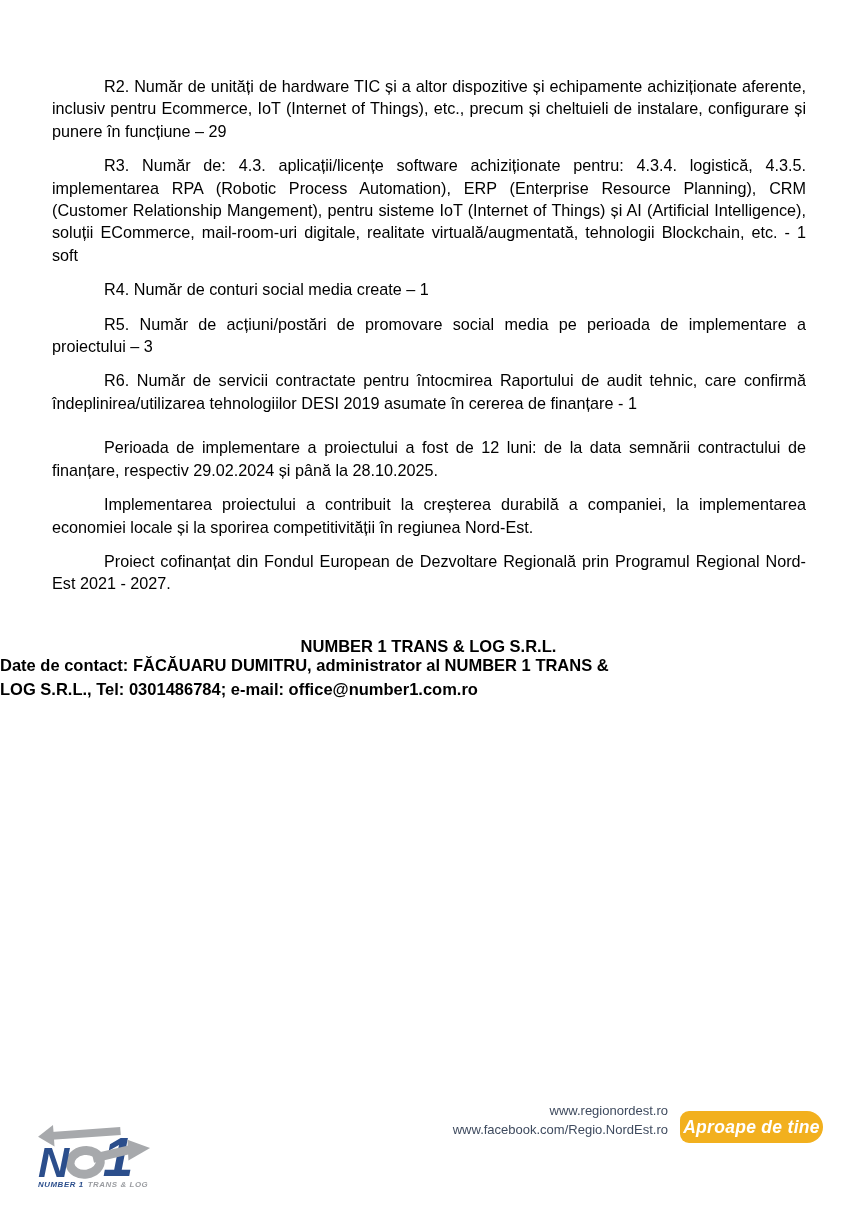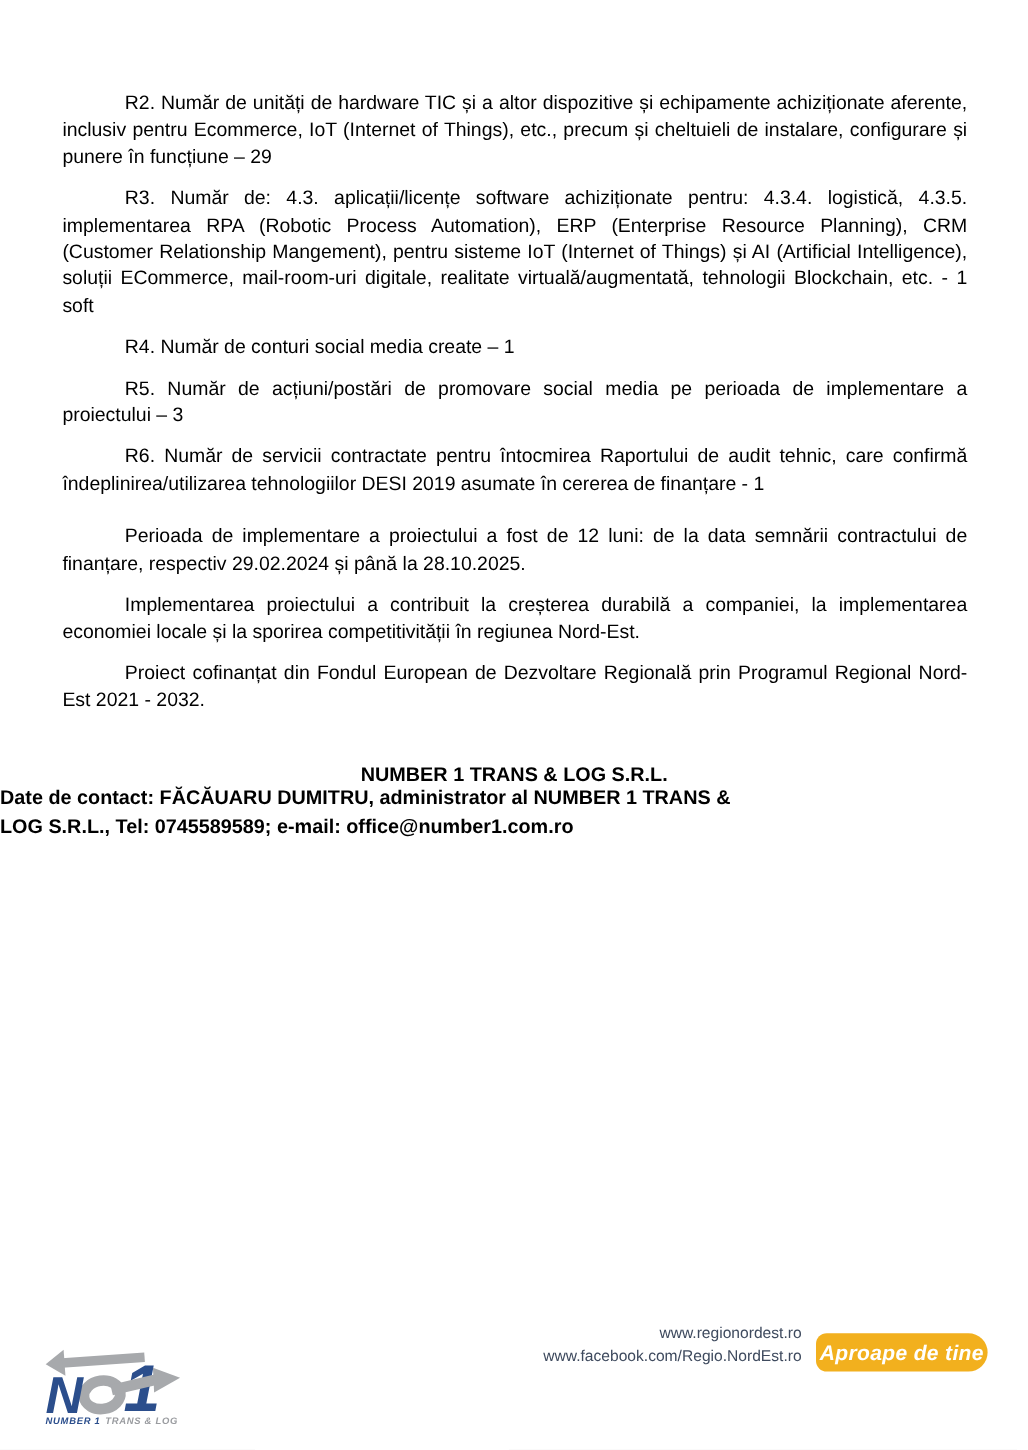--- a/index.html
+++ b/index.html
@@ -96,28 +96,28 @@
 <div class="page">
 
   <div class="content">
     <p class="para">R2. Număr de unități de hardware TIC și a altor dispozitive și echipamente achiziționate aferente, inclusiv pentru Ecommerce, IoT (Internet of Things), etc., precum și cheltuieli de instalare, configurare și punere în funcțiune – 29</p>
     <p class="para">R3. Număr de: 4.3. aplicații/licențe software achiziționate pentru: 4.3.4. logistică, 4.3.5. implementarea RPA (Robotic Process Automation), ERP (Enterprise Resource Planning), CRM (Customer Relationship Mangement), pentru sisteme IoT (Internet of Things) și AI (Artificial Intelligence), soluții ECommerce, mail-room-uri digitale, realitate virtuală/augmentată, tehnologii Blockchain, etc. - 1 soft</p>
     <p class="para">R4. Număr de conturi social media create – 1</p>
     <p class="para">R5. Număr de acțiuni/postări de promovare social media pe perioada de implementare a proiectului – 3</p>
     <p class="para">R6. Număr de servicii contractate pentru întocmirea Raportului de audit tehnic, care confirmă îndeplinirea/utilizarea tehnologiilor DESI 2019 asumate în cererea de finanțare - 1</p>
     <p class="para gap-full">Perioada de implementare a proiectului a fost de 12 luni: de la data semnării contractului de finanțare, respectiv 29.02.2024 și până la 28.10.2025.</p>
     <p class="para">Implementarea proiectului a contribuit la creșterea durabilă a companiei, la implementarea economiei locale și la sporirea competitivității în regiunea Nord-Est.</p>
-    <p class="para gap-half">Proiect cofinanțat din Fondul European de Dezvoltare Regională prin Programul Regional Nord-Est 2021 - 2032.</p>
+    <p class="para gap-half">Proiect cofinanțat din Fondul European de Dezvoltare Regională prin Programul Regional Nord-Est 2021 - 2027.</p>
   </div>
 
   <h3 class="company-heading">NUMBER 1 TRANS &amp; LOG S.R.L.</h3>
 
   <div class="contact-block">
     <div>Date de contact: FĂCĂUARU DUMITRU, administrator al NUMBER 1 TRANS &amp;</div>
-    <div>LOG S.R.L., Tel: 0745589589; e-mail: office@number1.com.ro</div>
+    <div>LOG S.R.L., Tel: 0301486784; e-mail: office@number1.com.ro</div>
   </div>
 
   <div class="logo-wrap">
     <svg viewBox="0 0 120 74" xmlns="http://www.w3.org/2000/svg">
 
       <g class="f-gray" transform="rotate(-4 45 17)">
         <polygon points="2,17 18,6 18,28"></polygon>
         <rect x="16" y="13" width="70" height="8"></rect>
       </g>
 

